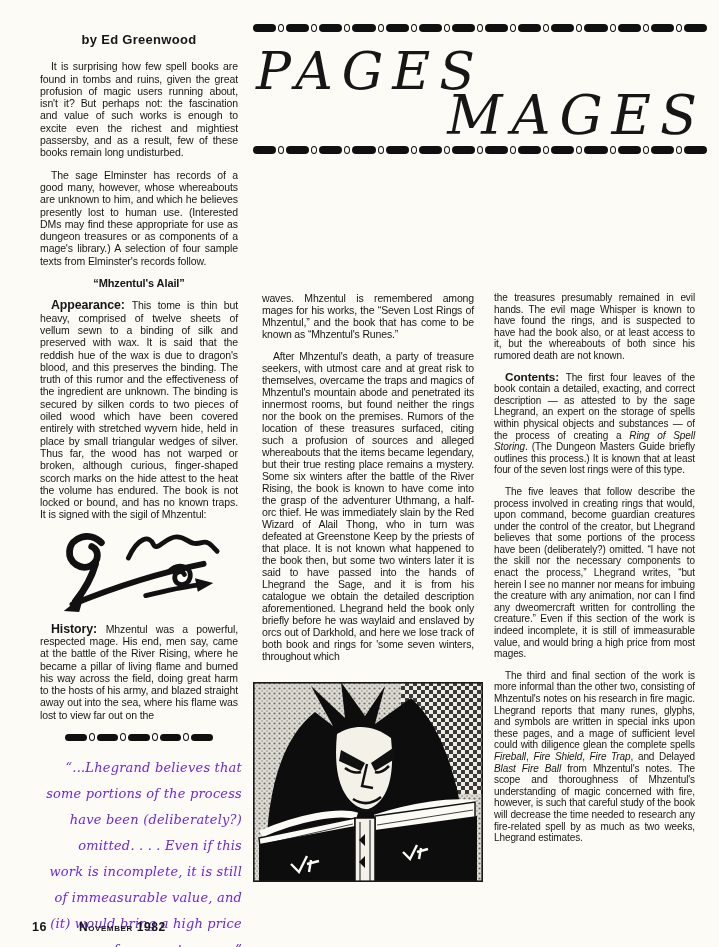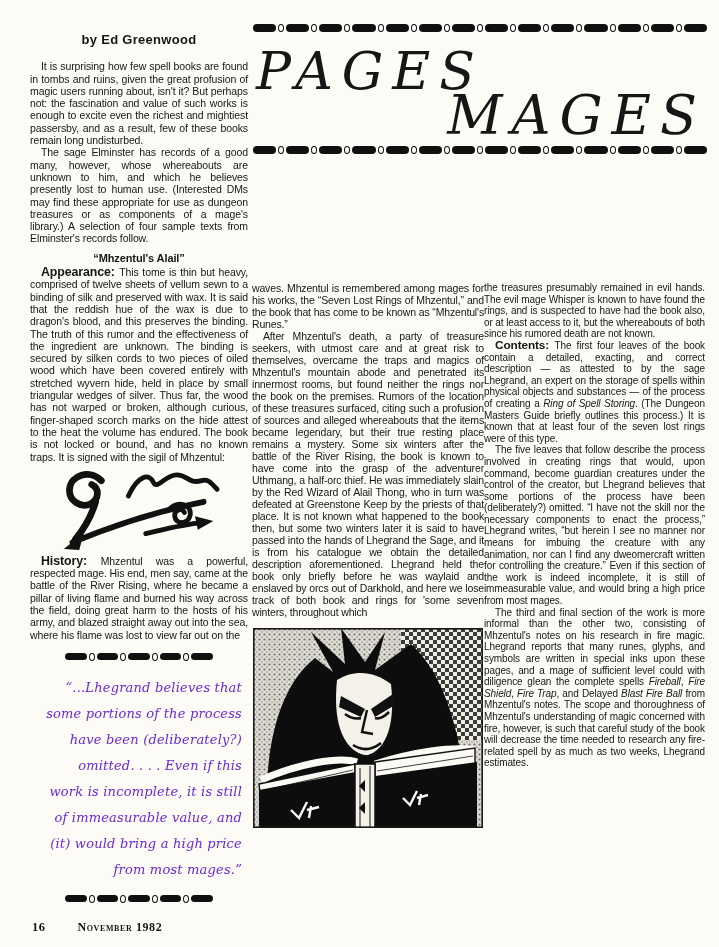--- a/index.html
+++ b/index.html
@@ -6,21 +6,21 @@
   body{
     width:719px;height:947px;position:relative;overflow:hidden;
     background:#fcfbf6;color:#161616;
     font-family:"Liberation Sans", sans-serif;
   }
   
   .col{position:absolute;text-align:justify;}
   .col-left{left:30px;top:34px;width:218px;font-size:10.5px;line-height:12.3px;letter-spacing:-0.1px;}
   .col-mid{left:252px;top:282px;width:232px;font-size:10.5px;line-height:12px;letter-spacing:-0.15px;}
   .col-right{left:484px;top:282px;width:221px;font-size:10px;line-height:11.6px;letter-spacing:-0.1px;}
-  .col p{margin:0;}
+  .col p{margin:10px;}
   .indent{text-indent:11px;}
   .lead{font-weight:bold;font-size:1.18em;}
   .ital{font-style:italic;}
   .byline{font-weight:bold;text-align:center;font-size:13px;letter-spacing:0.3px;margin:0 0 14px 0;}
   .sec-head{font-weight:bold;text-align:center;font-size:11px;margin:7px 0 2px 0;}
   
   .chain{display:flex;align-items:center;width:100%;}
   .chain .pill{flex:1;height:8px;background:#101010;border-radius:4px;margin:0 1px;}
   .chain .ring{flex:none;width:4px;height:6px;border:1.6px solid #101010;border-radius:50%;margin:0 1px;}
   .chain-small{width:150px;margin:12px auto 10px auto;}
@@ -35,21 +35,21 @@
   
   .sigil-wrap{margin:6px auto 4px auto;display:block;width:170px;}
   .illus-wrap{margin-top:10px;}
   
   .quote{
     font-family:"DejaVu Serif", serif;font-style:italic;
     font-size:13px;line-height:26px;letter-spacing:0.2px;
     padding:4px 6px 0 14px;text-align:right;color:#6d28d9;
   }
   
-  .footer{position:absolute;left:32px;top:920px;display:flex;align-items:flex-start;gap:32px;font-family:Liberation Serif, serif;}
+  .footer{position:absolute;left:32px;top:920px;display:flex;align-items:flex-start;gap:32px;}
   .page-num{font-size:12.5px;font-weight:bold;letter-spacing:0.5px;}
   .issue{font-size:12px;font-weight:bold;font-variant:small-caps;letter-spacing:0.6px;}
 </style>
 </head>
 <body>
 
 <div class="header">
   <div class="chain">
       <span class="pill"></span>
       <span class="ring"></span>

